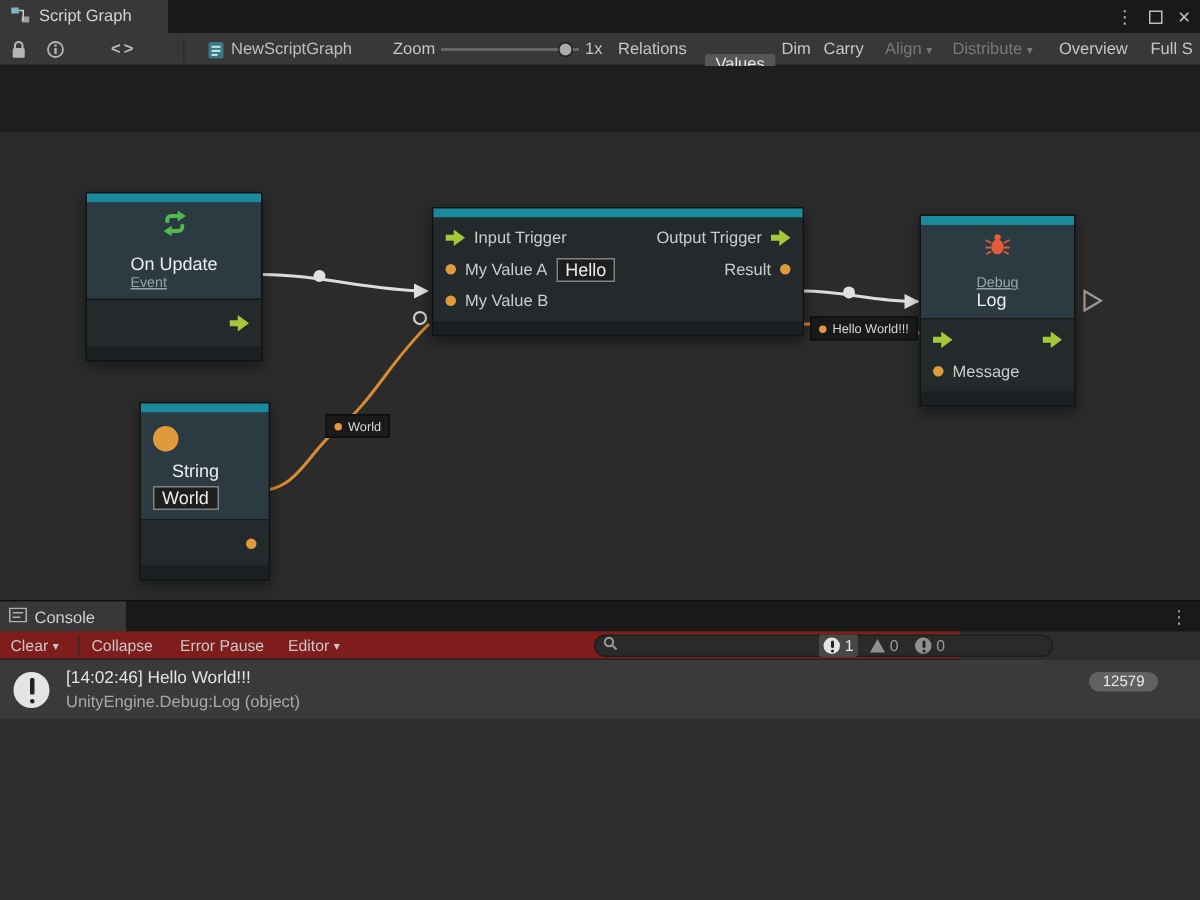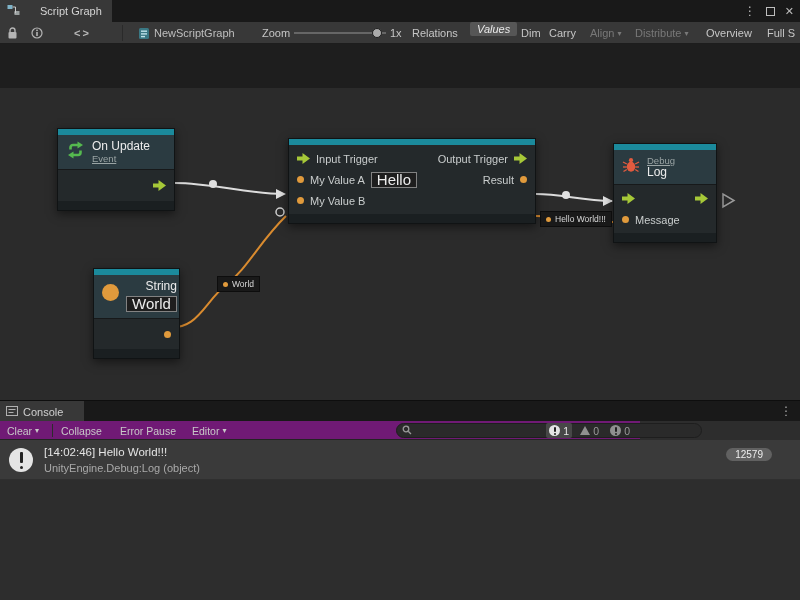--- a/index.html
+++ b/index.html
@@ -2,78 +2,78 @@
 <html><head>
 <meta charset="utf-8">
 <style>
   *{margin:0;padding:0;box-sizing:border-box;}
   html,body{background:#141414;}
   body{font-family:"Liberation Sans", sans-serif; -webkit-font-smoothing:antialiased;}
   #root{position:relative;width:800px;height:600px;background:#282828;overflow:hidden;}
 
   
   .tabbar{position:absolute;left:0;top:0;width:800px;height:22px;background:#191919;}
-  .tab{position:absolute;left:0;top:0;height:22px;width:112px;background:#383838;display:flex;align-items:center;gap:20px;padding-left:7px;color:#D4D4D4;font-size:11px;}
+  .tab{position:absolute;left:0;top:0;height:22px;width:112px;background:#383838;display:flex;align-items:center;gap:6px;padding-left:7px;color:#D4D4D4;font-size:11px;}
   .winctrl{position:absolute;right:6px;top:0;height:22px;display:flex;align-items:center;gap:10px;color:#BDBDBD;}
   .winctrl .dots{font-size:12px;}
   .maxbox{width:9px;height:9px;border:1px solid #BDBDBD;display:inline-block;}
   .winctrl .x{font-size:11px;}
 
   
   .toolbar{position:absolute;left:0;top:22px;width:800px;height:22px;background:#383838;border-bottom:1px solid #1d1d1d;color:#C6C6C6;font-size:11px;}
   .toolbar>*{position:absolute;top:0;height:22px;display:flex;align-items:center;}
   .tsep{width:1px;height:16px;top:3px;background:#2a2a2a;}
   .codeglyph{letter-spacing:2px;font-weight:bold;color:#B8B8B8;}
   .tbtn{padding:0 4px;cursor:default;}
-  .tbtn.pressed{top:0;height:14px;background:#565656;border-radius:2px;color:#E9E9E9;padding:0 7px;font-style:italic;}
+  .tbtn.pressed{top:14px;height:14px;background:#565656;border-radius:2px;color:#E9E9E9;padding:0 7px;}
   .tbtn.disabled{color:#787878;justify-content:center;}
   .caret{font-size:8px;margin-left:3px;}
   .slider{left:294px;width:92px;}
   .slider .track{position:absolute;left:0;top:10px;width:92px;height:2px;background:#666;}
   .slider .thumb{position:absolute;left:78px;top:6px;width:10px;height:10px;border-radius:50%;background:#ABABAB;border:1px solid #1f1f1f;}
 
   
   .canvas{position:absolute;left:0;top:44px;width:800px;height:356px;background:#2B2B2B;}
   .band{position:absolute;left:0;top:0;width:800px;height:44px;background:#1E1E1E;}
   svg.wires{position:absolute;left:0;top:0;pointer-events:none;}
 
   
   .node{position:absolute;border:1px solid #101314;box-shadow:0 3px 9px rgba(0,0,0,.5);background:#24292B;}
   .strip{height:6px;background:#1B8A9C;}
-  .nhead{background:#2B3B41;border-bottom:1px solid #17191a;display:flex;align-items:center;gap:7px;padding:5px 8px;}
+  .nhead{background:#2B3B41;border-bottom:1px solid #17191a;display:flex;align-items:center;gap:7px;padding:5px 8px;flex-direction:column;}
   .ntitle{color:#ECECEC;font-size:12px;line-height:13px;}
   .nsub{color:#9AA4A4;font-size:9.5px;line-height:11px;text-decoration:underline;}
   .nrows{background:#24292B;padding:3px 0;}
   .nrow{height:21px;display:flex;align-items:center;padding:0 8px;font-size:11px;color:#C9CDCD;gap:6px;}
   .spacer{flex:1;}
   .nfoot{height:9px;background:#1A1F21;}
   .odot{width:7px;height:7px;border-radius:50%;background:#E09A3C;flex:none;}
   .garrow{display:inline-flex;flex:none;}
-  .vfield{background:#1E1E1E;border:1px solid #828282;color:#ECECEC;font-size:15px;padding:1px 5px;line-height:12px;}
+  .vfield{background:#1E1E1E;border:1px solid #828282;color:#ECECEC;font-size:12px;padding:1px 5px;line-height:12px;}
 
   .wlabel{position:absolute;background:#191919;border:1px solid #0d0d0d;display:flex;align-items:center;gap:4px;padding:2px 5px;font-size:8.5px;color:#D8D8D8;}
   .wlabel .odot{width:5px;height:5px;}
 
   
   .excl{position:relative;border-radius:50%;background:#E4E4E4;display:inline-block;flex:none;}
   .excl::before{content:"";position:absolute;left:calc(50% - 1.5px);top:17%;width:3px;height:44%;background:#222;border-radius:1px;}
   .excl::after{content:"";position:absolute;left:calc(50% - 1.5px);bottom:13%;width:3px;height:3px;background:#222;border-radius:50%;}
   .excl.small{width:11px;height:11px;}
   .excl.small::before{left:calc(50% - 1px);width:2px;}
   .excl.small::after{left:calc(50% - 1px);width:2px;height:2px;}
   .excl.gray{background:#8F8F8F;}
   .excl.big{width:24px;height:24px;}
   .warn-tri{width:0;height:0;border-left:5.5px solid transparent;border-right:5.5px solid transparent;border-bottom:9.5px solid #909090;display:inline-block;flex:none;}
 
   
   .console{position:absolute;left:0;top:400px;width:800px;height:200px;background:#2D2D2D;}
   .ctabbar{position:absolute;left:0;top:0;width:800px;height:21px;background:#191919;border-top:1px solid #0e0e0e;}
   .ctab{position:absolute;left:0;top:0;height:21px;width:84px;background:#383838;display:flex;align-items:center;gap:5px;padding-left:6px;color:#CFCFCF;font-size:11px;}
   .cdots{position:absolute;right:8px;top:3px;color:#ABABAB;font-size:12px;}
-  .ctoolbar{position:absolute;left:0;top:21px;width:640px;height:19px;background:#701a75;border-bottom:1px solid #232323;color:#C8C8C8;font-size:10.5px;}
+  .ctoolbar{position:absolute;left:0;top:21px;width:640px;height:19px;background:#7f1d1d;border-bottom:1px solid #232323;color:#C8C8C8;font-size:10.5px;}
   .ctoolbar>*{position:absolute;top:0;height:19px;display:flex;align-items:center;}
   .cbtn{padding:0 4px;}
   .csep{width:1px;height:13px;top:3px;background:#2c2c2c;}
   .csearch{left:396px;top:2px;width:306px;height:15px;background:#2A2A2A;border:1px solid #1E1E1E;border-radius:8px;display:flex;align-items:center;padding-left:5px;gap:4px;}
   .csearch input{background:transparent;border:none;outline:none;color:#ddd;font-size:10px;width:270px;}
   .ccount{gap:3px;padding:0 3px;}
   .ccount .n{font-size:10.5px;}
   .ccount.active{top:2px;height:15px;background:#474747;border-radius:2px;}
   .clist{position:absolute;left:0;top:40px;width:800px;height:160px;background:#2D2D2D;}
   .centry{position:absolute;left:0;top:0;width:800px;height:40px;background:#3A3A3A;border-bottom:1px solid #2f2f2f;}

